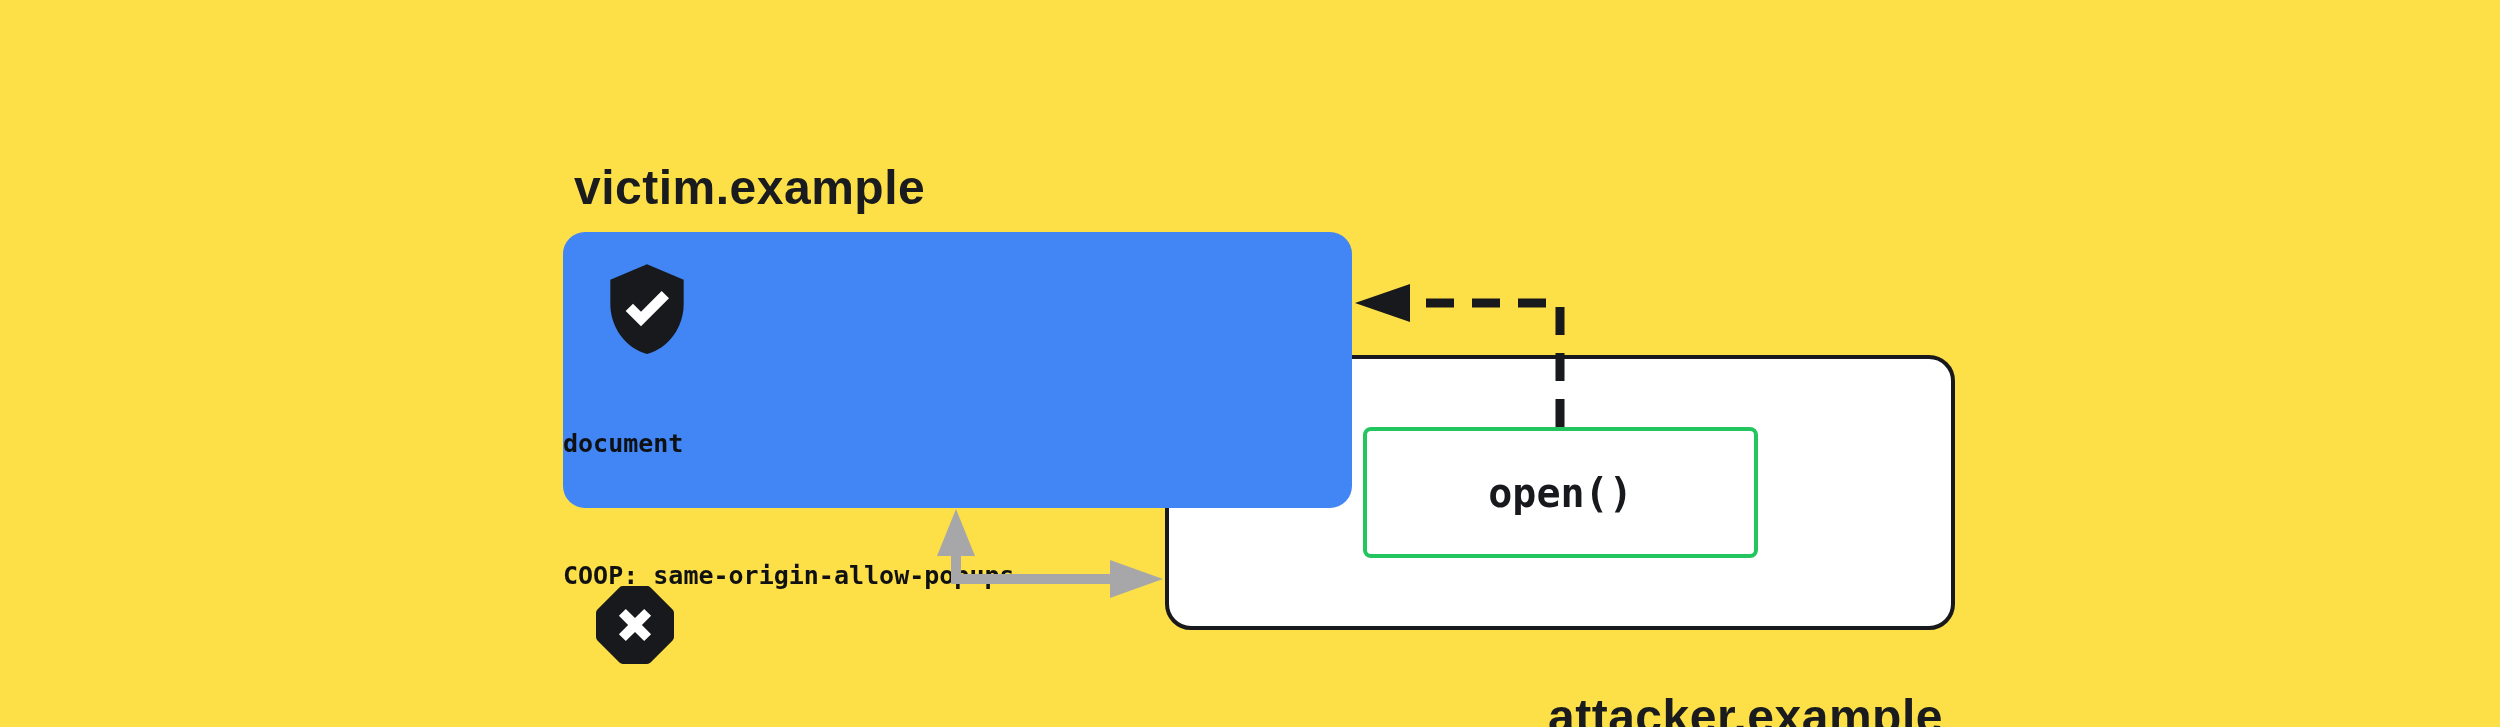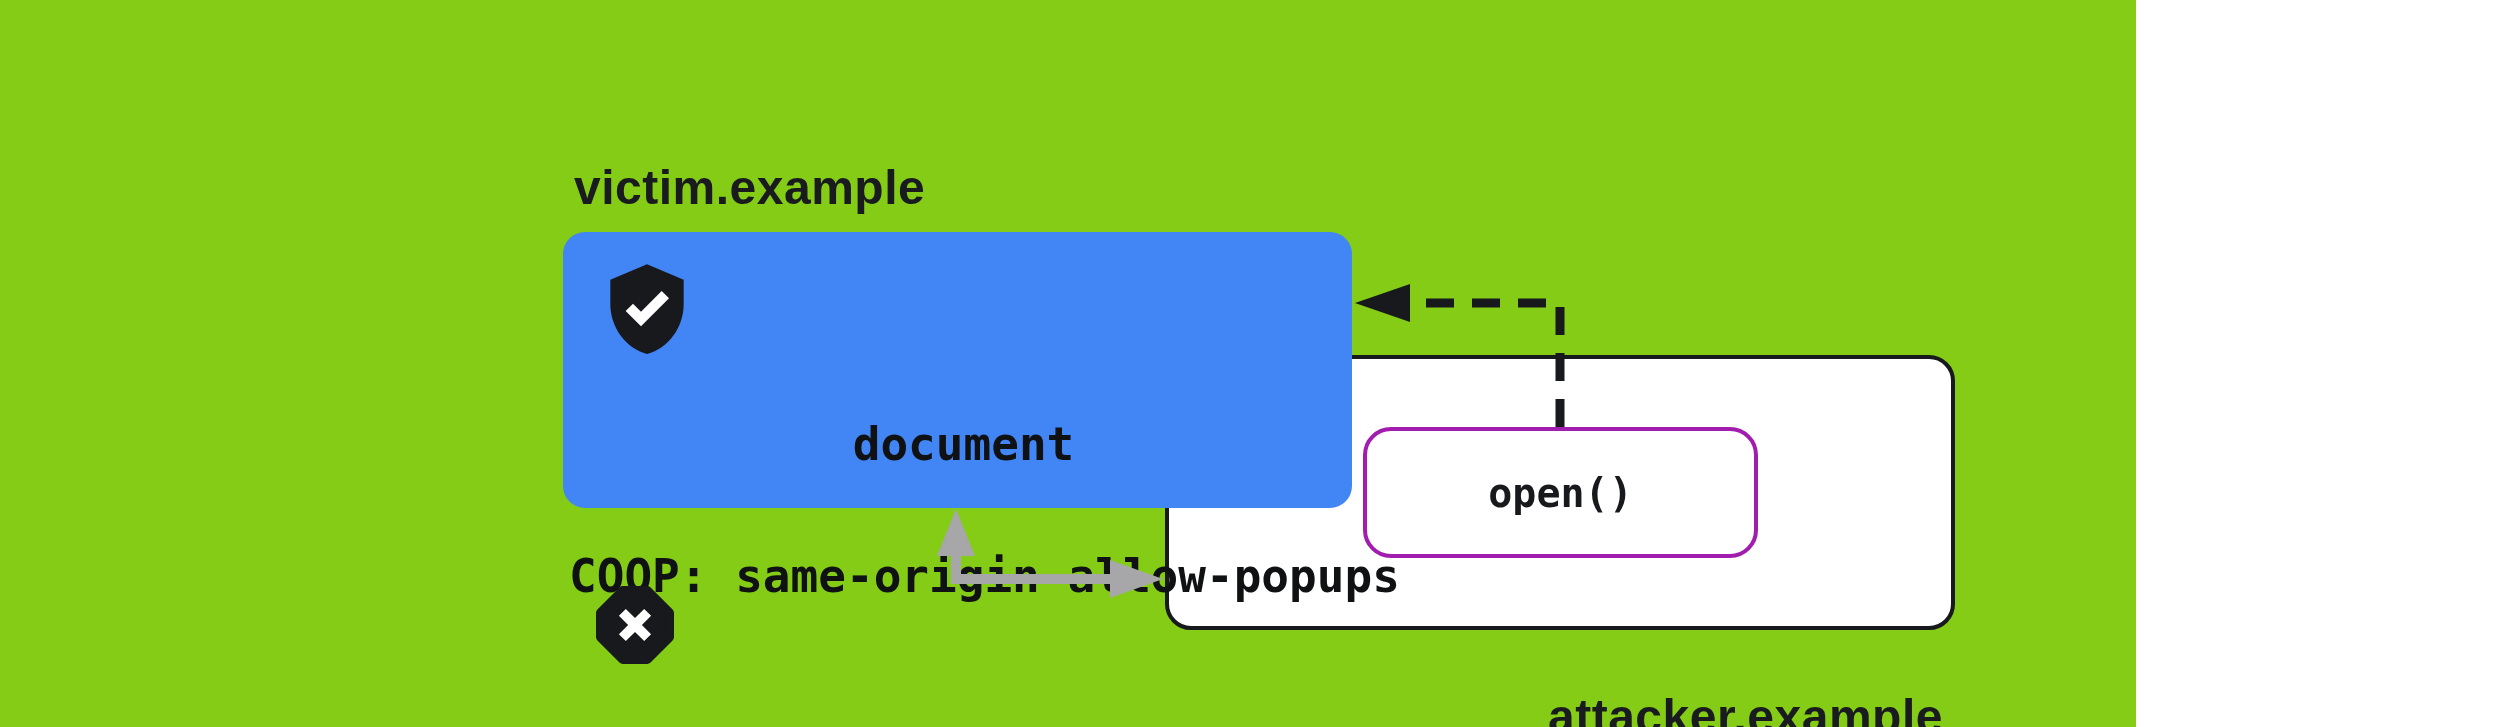--- a/index.html
+++ b/index.html
@@ -1,19 +1,19 @@
 <!DOCTYPE html>
 <html><head>
 <meta charset="utf-8">
 <style>
   html,body{margin:0;padding:0;background:#ffffff;}
   .canvas{
     position:relative;
-    width:2136px;height:727px;
-    background:#84cc16;
+    width:2500px;height:727px;
+    background:#fde047;
     font-family:"Liberation Sans",sans-serif;
     overflow:hidden;
   }
   .label{
     position:absolute;
     font-weight:bold;
     font-size:48px;
     color:#191b1e;
     letter-spacing:0.5px;
     white-space:nowrap;
@@ -30,22 +30,22 @@
     border:4px solid #17191c;
     border-radius:26px;
     box-sizing:border-box;
     z-index:1;
   }
   .open-box{
     position:absolute;
     left:1363px;top:427px;
     width:395px;height:131px;
     background:#ffffff;
-    border:4px solid #a21caf;
-    border-radius:28px;
+    border:4px solid #22c55e;
+    border-radius:8px;
     box-sizing:border-box;
     z-index:2;
     display:flex;align-items:center;justify-content:center;
   }
   .open-box .code{
     font-family:"DejaVu Sans Mono","Liberation Mono",monospace;
     font-weight:bold;
     font-size:40px;
     color:#17191c;
   }
@@ -56,26 +56,25 @@
     background:#4285f4;
     border-radius:22px;
     z-index:3;
   }
   .victim-box .shield{
     position:absolute;left:44px;top:29px;
     width:80px;height:96px;
   }
   .victim-text{
     position:absolute;
-    left:6px;top:102px;
+    left:0;top:102px;
     width:100%;
-    text-align:center;
     font-family:"DejaVu Sans Mono","Liberation Mono",monospace;
     font-weight:bold;
-    font-size:46px;
+    font-size:25px;
     line-height:44px;
     color:#101113;
     white-space:pre;
   }
   .arrows{
     position:absolute;left:0;top:0;width:2500px;height:727px;
     z-index:4;pointer-events:none;
   }
   .xicon{
     position:absolute;

